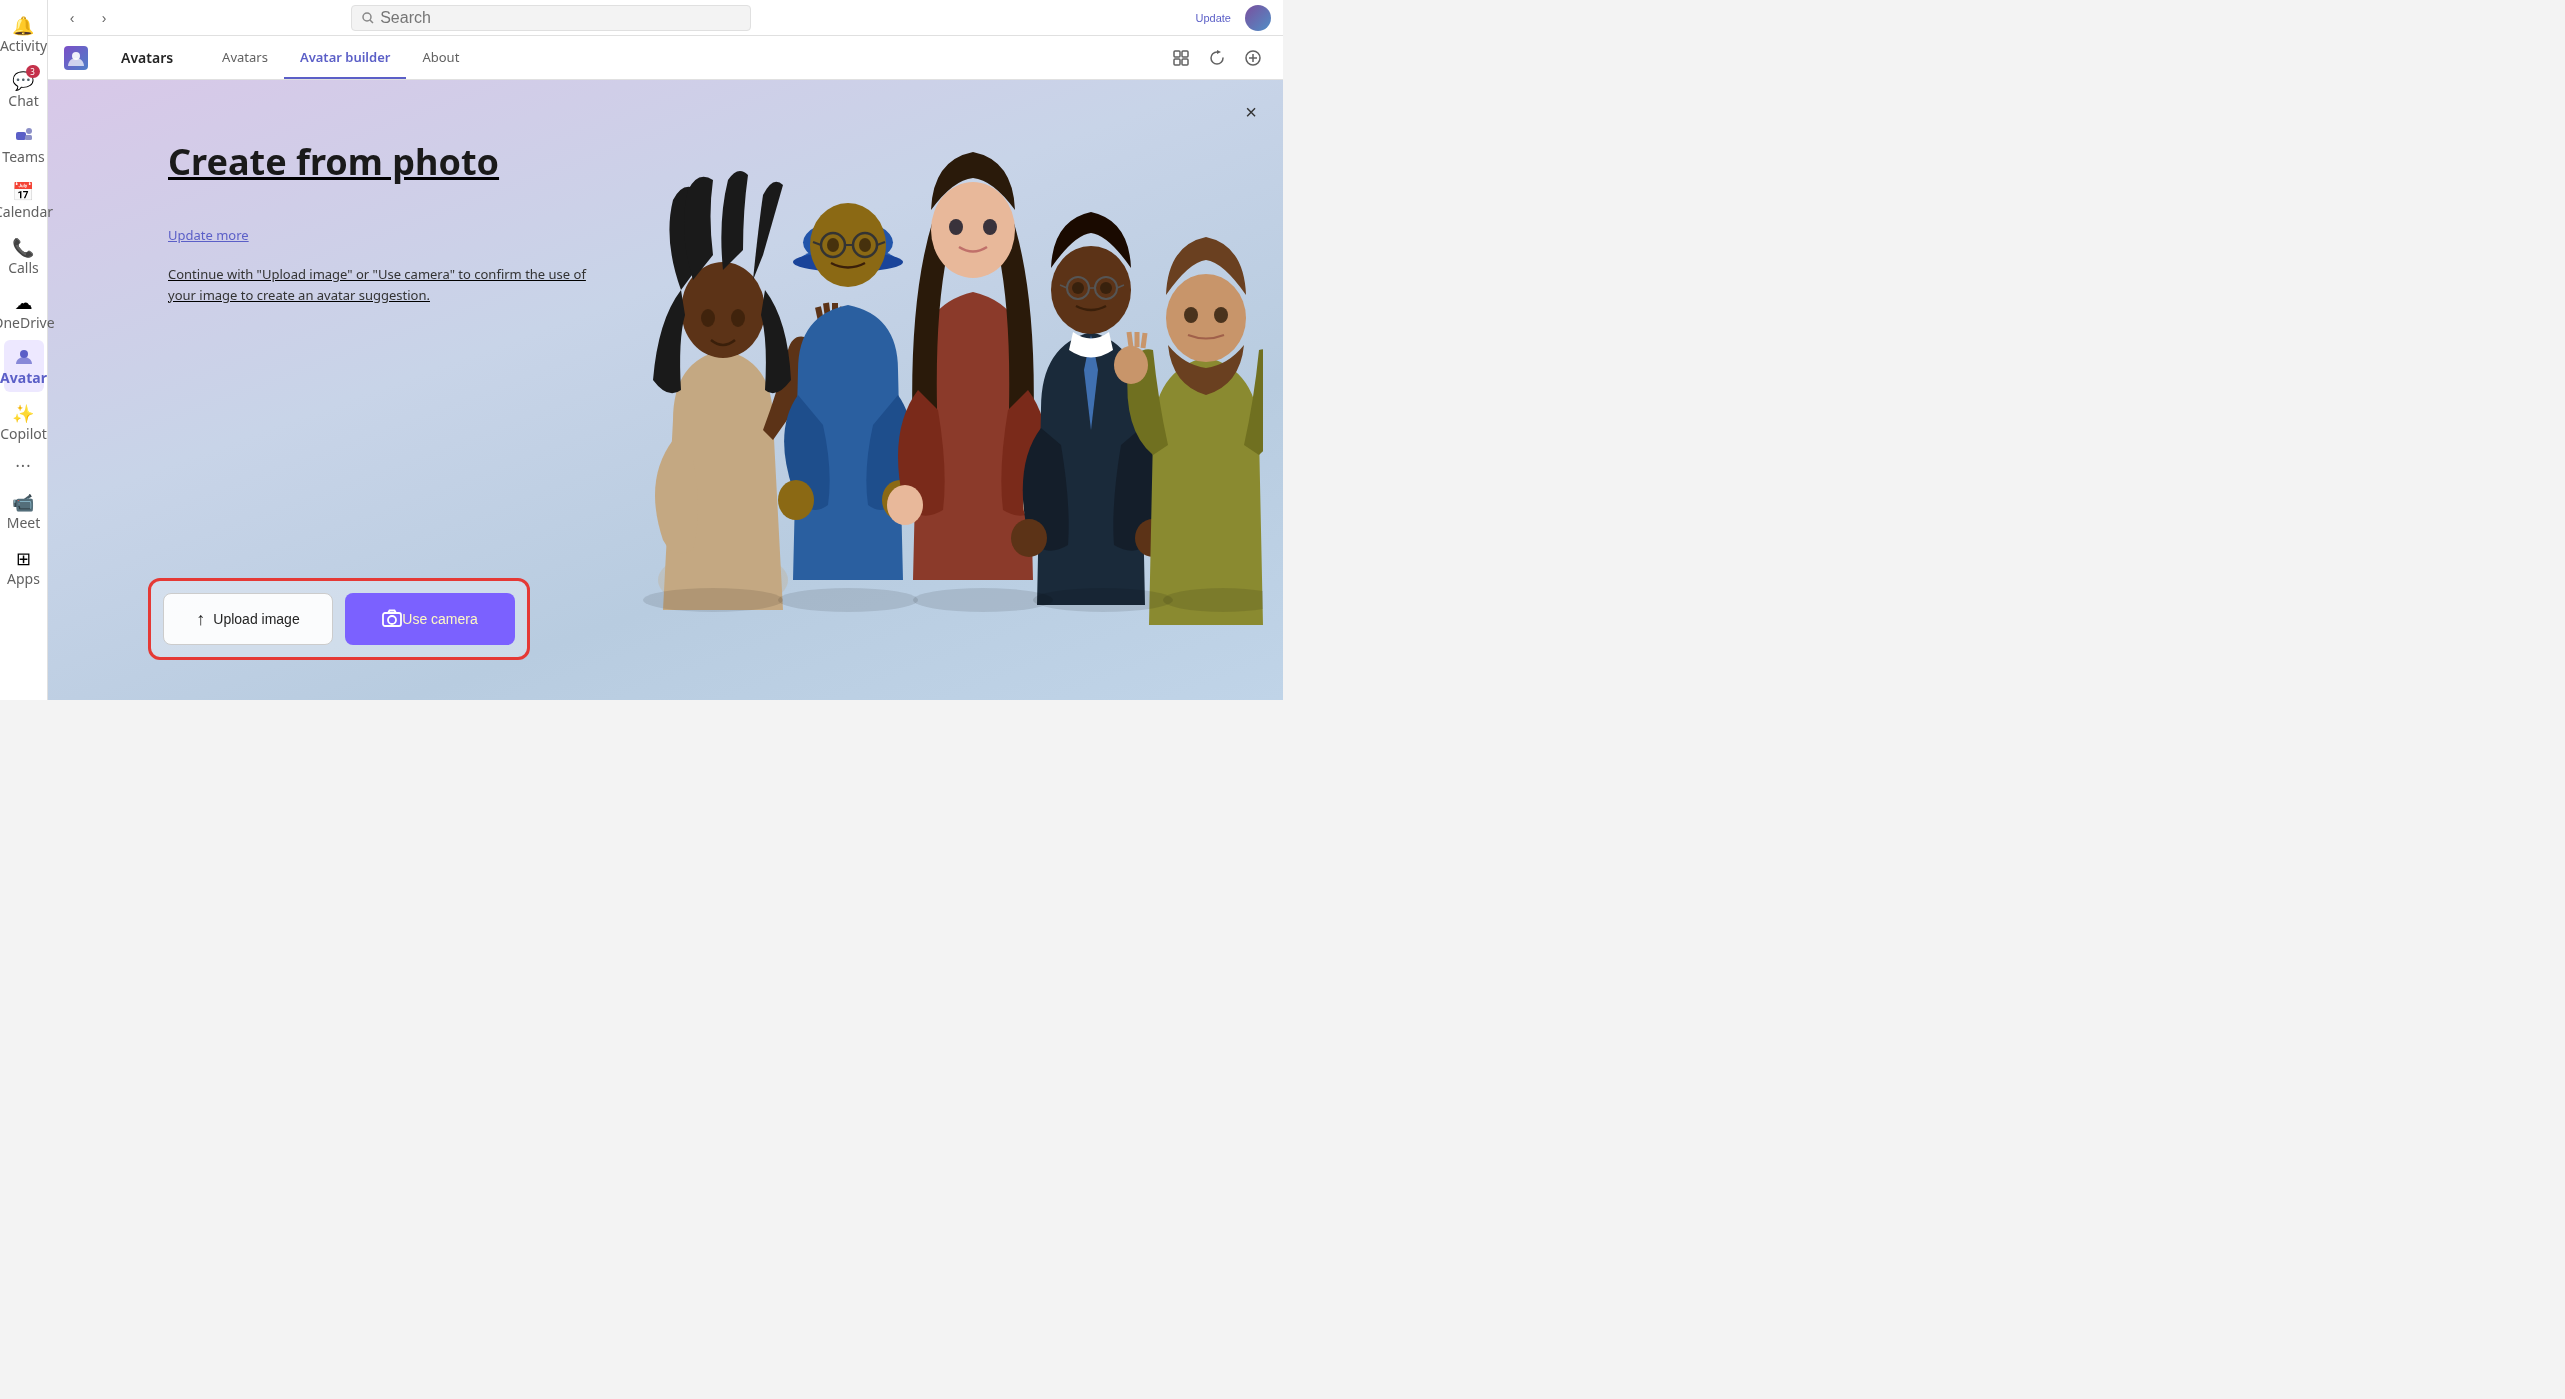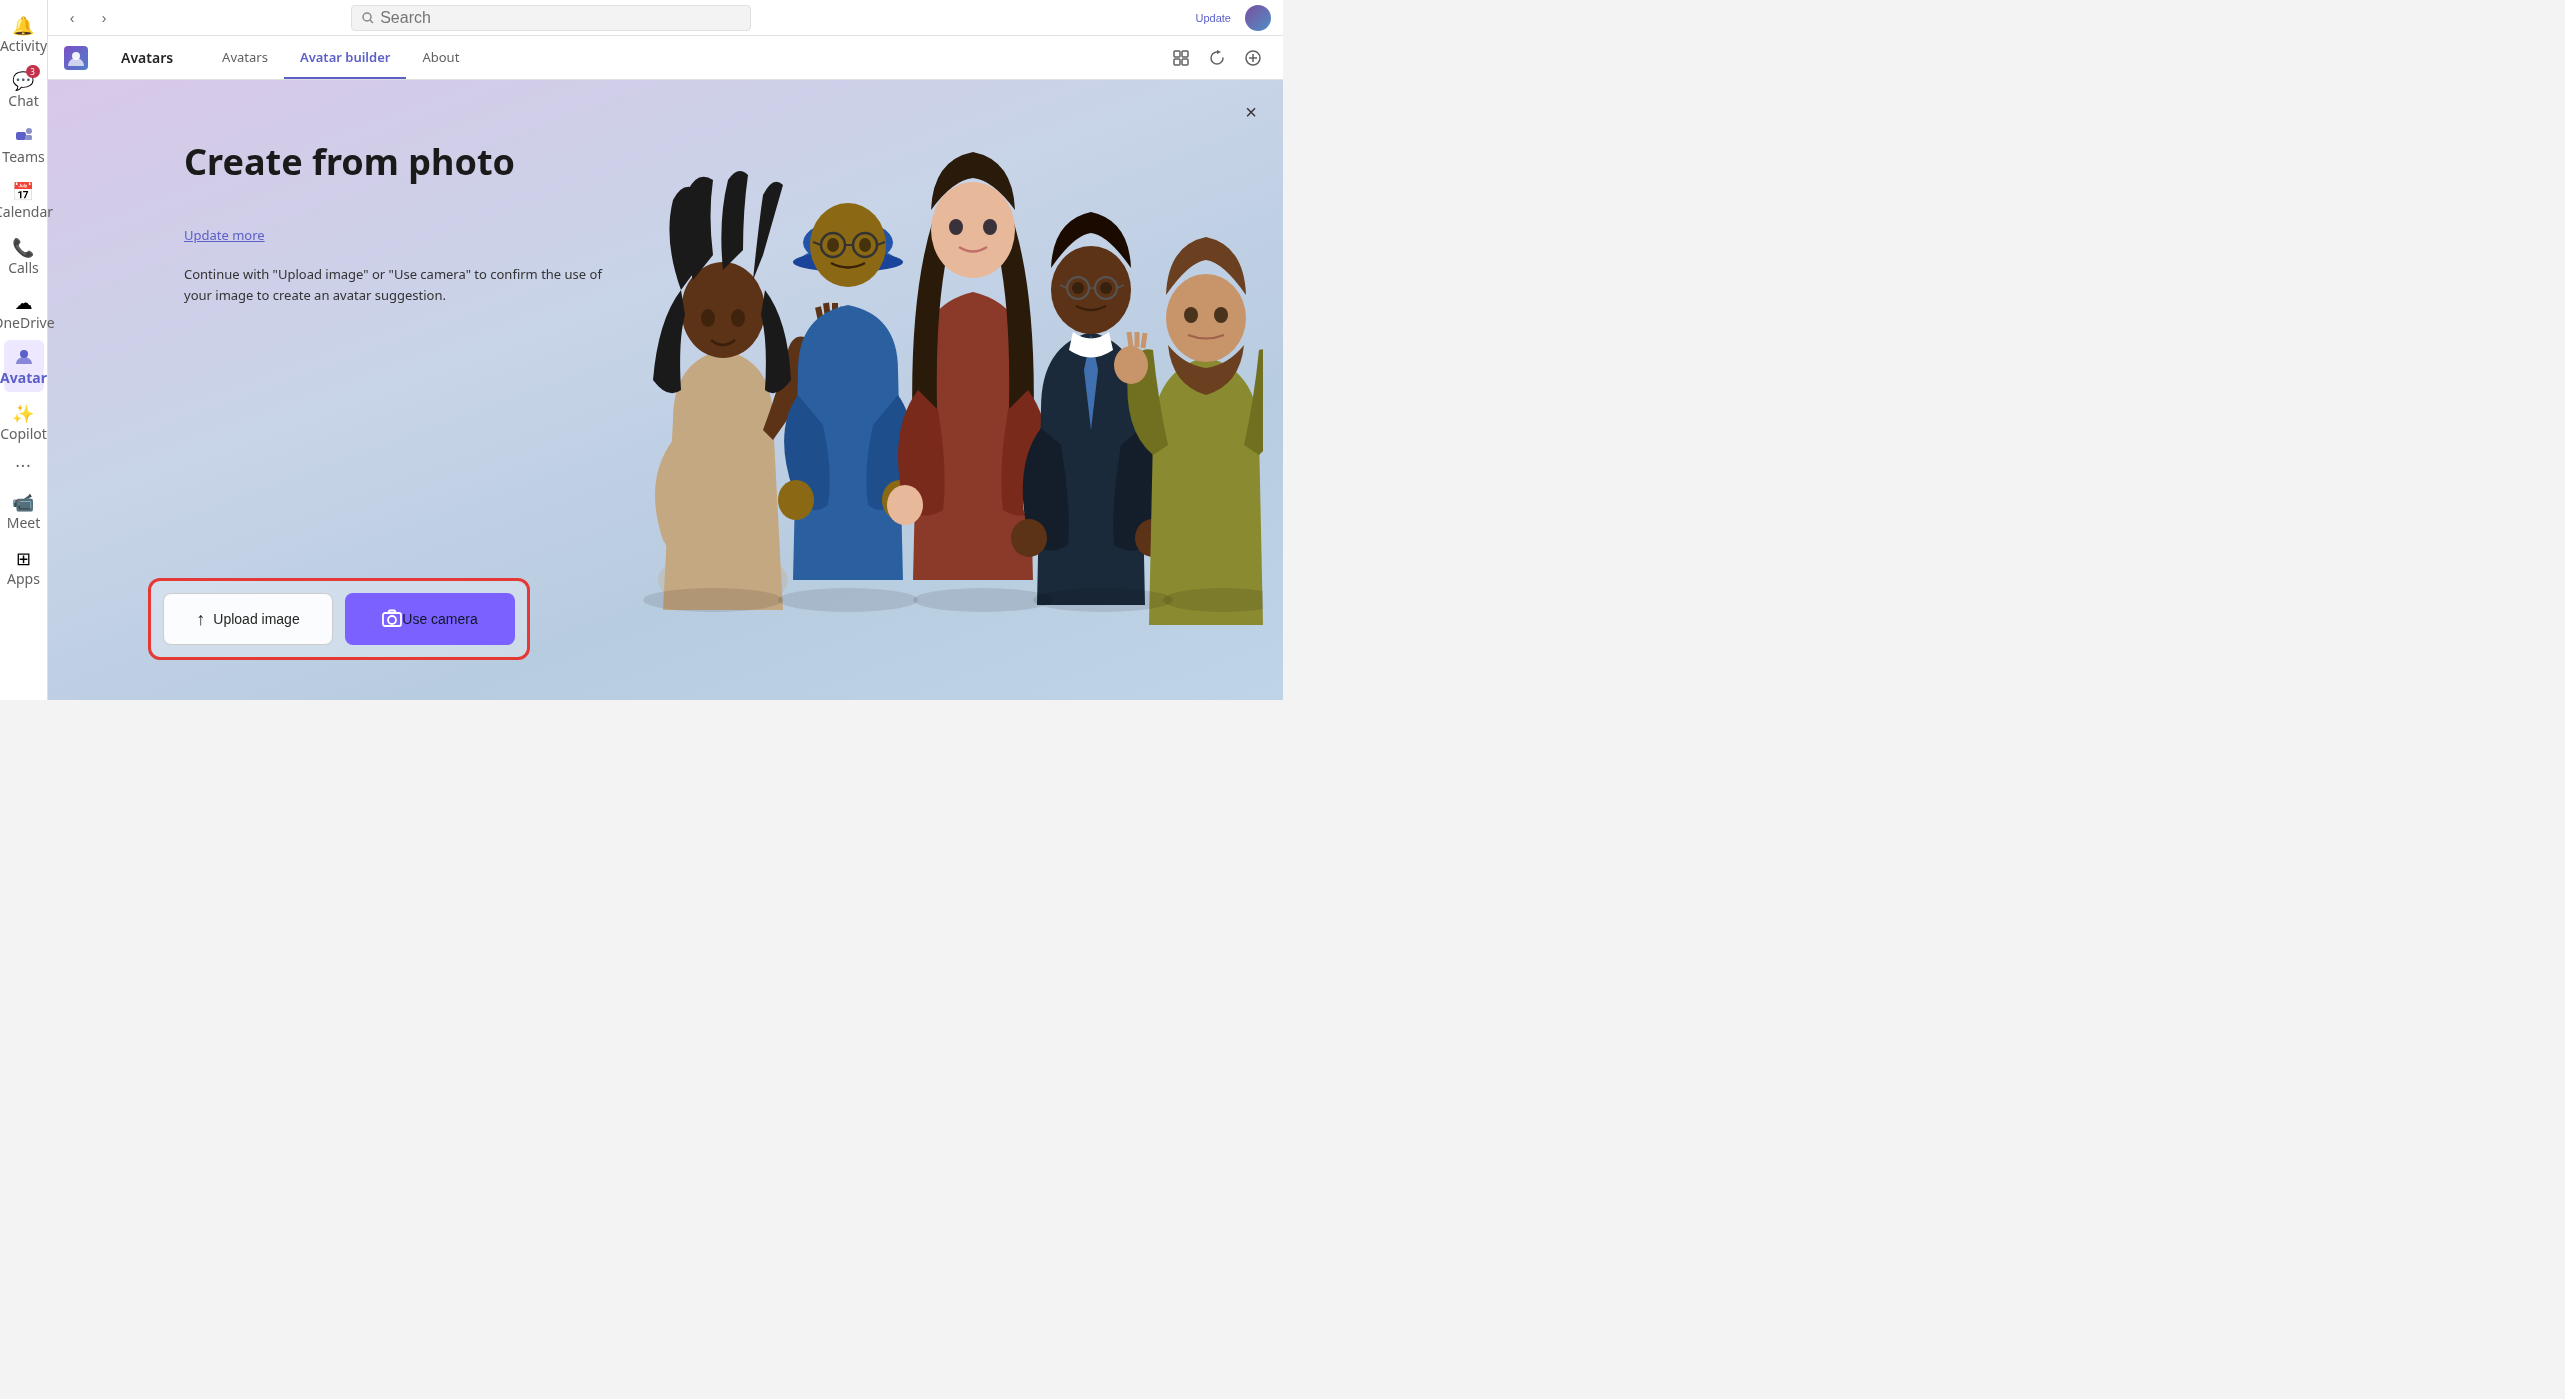--- a/index.html
+++ b/index.html
@@ -251,23 +251,24 @@
       align-items: center;
       justify-content: center;
       border-radius: 50%;
       z-index: 10;
     }
 
     
     .page-content {
       position: absolute;
       top: 60px;
-      left: 136px;
+      left: 120px;
       max-width: 520px;
       z-index: 5;
+      text-decoration: underline;
     }
     .page-title {
       font-size: 36px;
       font-weight: 700;
       color: #1a1a1a;
       margin-bottom: 40px;
       line-height: 1.2;
     }
     .page-description {
       font-size: 13px;
@@ -326,21 +327,21 @@
       gap: 8px;
     }
     .camera-btn {
       width: 170px;
       height: 52px;
       background: #7b61ff;
       border: none;
       border-radius: 8px;
       font-size: 14px;
       font-weight: 500;
-      color: #0f172a;
+      color: #fef9c3;
       cursor: pointer;
       display: flex;
       align-items: center;
       justify-content: center;
     }
 
     
     .avatars-svg-container {
       position: absolute;
       right: 20px;

